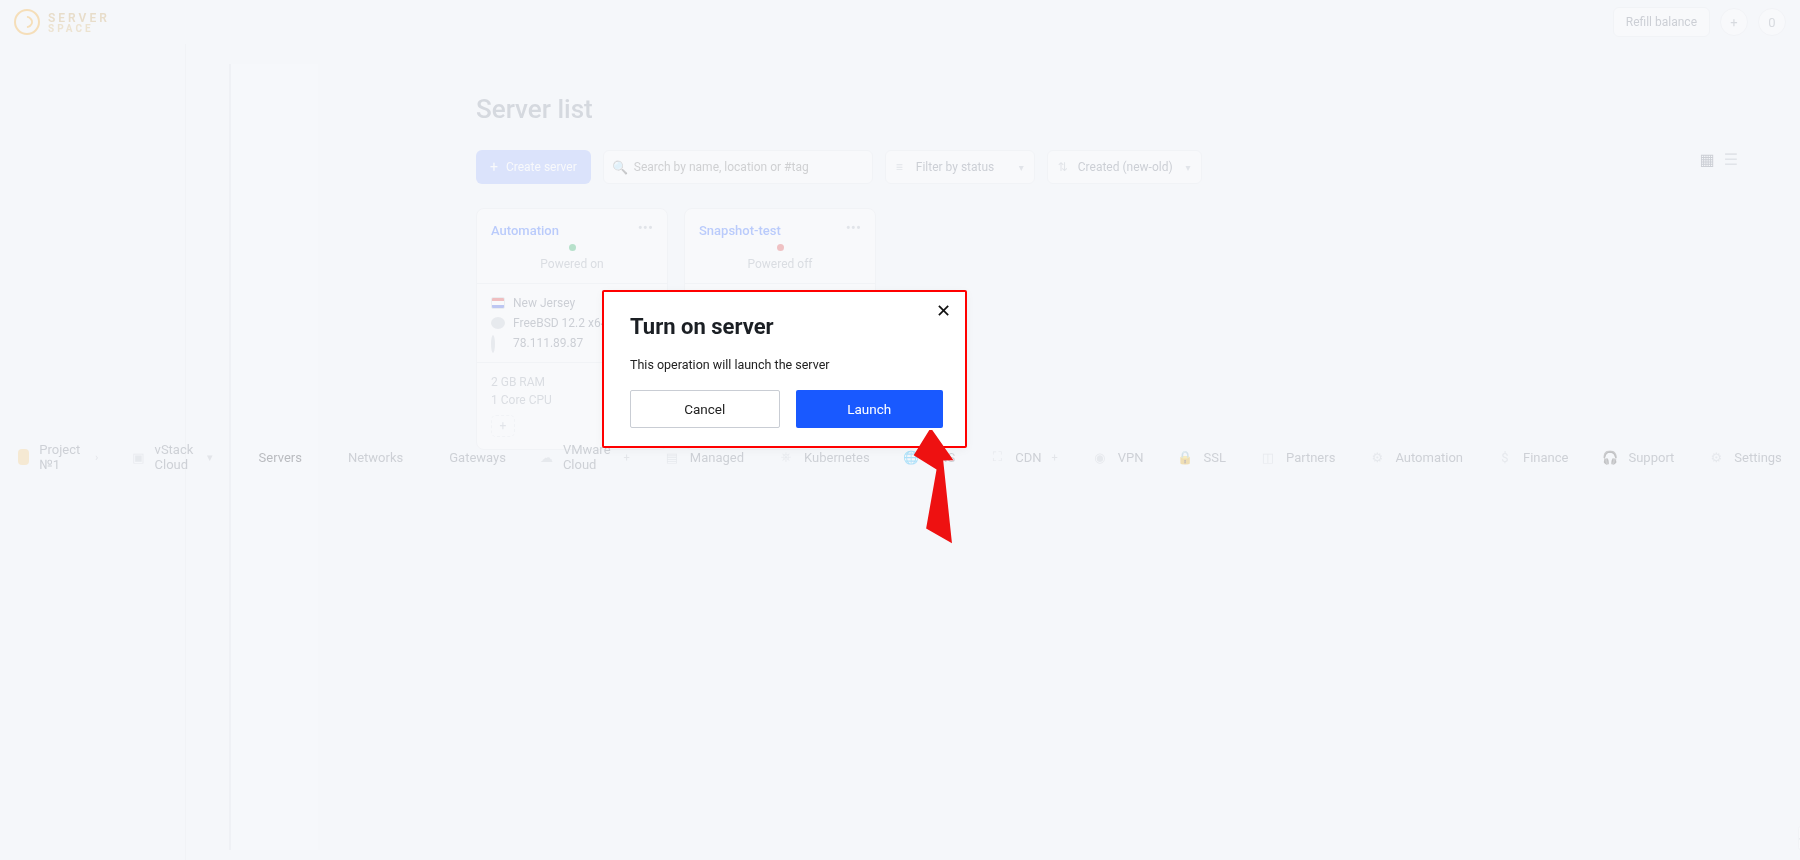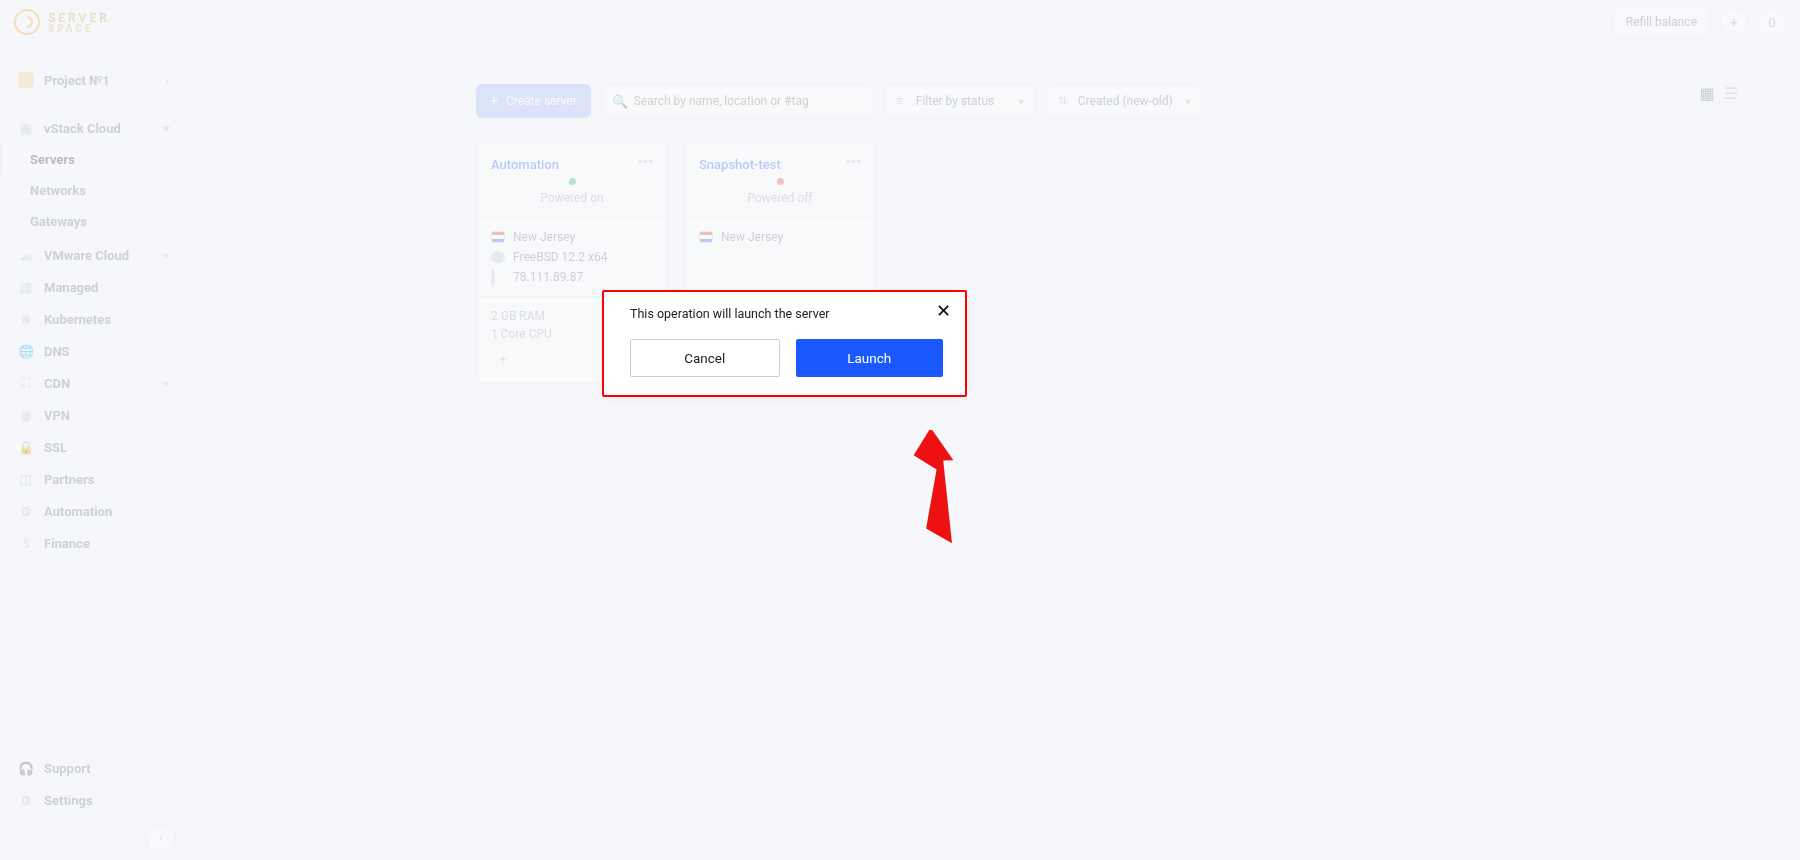--- a/index.html
+++ b/index.html
@@ -38,21 +38,21 @@
   .circle{
     width:28px;height:28px;border:1px solid var(--line);border-radius:50%;
     display:flex;align-items:center;justify-content:center;color:#9097a1;font-size:13px;
     background:#fff;cursor:pointer;
   }
 
   
   .shell{display:flex;height:calc(860px - 44px);}
   .sidebar{
     width:186px;min-width:186px;background:var(--bg);border-right:1px solid var(--line);
-    display:flex;flex-direction:column;position:relative;padding-top:20px;padding-bottom:10px;font-weight:bold;
+    display:flex;flex-direction:row;position:relative;padding-top:20px;padding-bottom:10px;
   }
   .side-item{
     display:flex;align-items:center;gap:10px;padding:8px 16px;color:#6f7782;font-size:13px;cursor:pointer;border-left:2px solid transparent;
   }
   .side-item .chev{margin-left:auto;color:#b7bcc4;font-size:11px;}
   .side-item.sel{background:#f9fbff;color:#2b2f36;border-left-color:#dfe4ea;}
   .side-item.sub{padding-left:28px;}
   .side-section{margin-top:2px;}
   .side-spacer{flex:1;}
   .collapse-pill{align-self:flex-end;margin-right:10px;width:28px;height:24px;border:1px solid var(--line);border-radius:6px;display:flex;align-items:center;justify-content:center;color:#9aa1ab;font-size:11px;background:#fff;cursor:pointer;}
@@ -227,20 +227,21 @@
       <span class="icon">⚙</span>
       <span>Settings</span>
     </div>
     <div style="height:10px"></div>
     <div class="collapse-pill">
       <span>‹</span>
     </div>
   </nav>
 
   <main class="content">
+    <h1 class="page-title">Server list</h1>
 
     <div class="toolbar">
       <button class="btn-create">
         <span class="plus">+</span>
         <span>Create server</span>
       </button>
       <div class="input-wrap">
         <span class="sicon">🔍</span>
         <input class="search" placeholder="Search by name, location or #tag" style="">
       </div>
@@ -320,20 +321,21 @@
     </div>
   </main>
 </div>
 
 <div class="overlay"></div>
 
 <div class="modal">
   <span class="modal-close">
     <span>✕</span>
   </span>
+  <div class="modal-title">Turn on server</div>
   <p class="modal-desc">This operation will launch the server</p>
   <div class="modal-actions">
     <button class="btn-cancel">Cancel</button>
     <button class="btn-primary">Launch</button>
   </div>
 </div>
 
 <div class="arrow">
   <svg viewBox="0 0 70 120">
     <polygon points="17,0 45,28 35,30 58,110 30,100 30,40 5,30" fill="#e11" transform="rotate(10 35 60)"></polygon>

